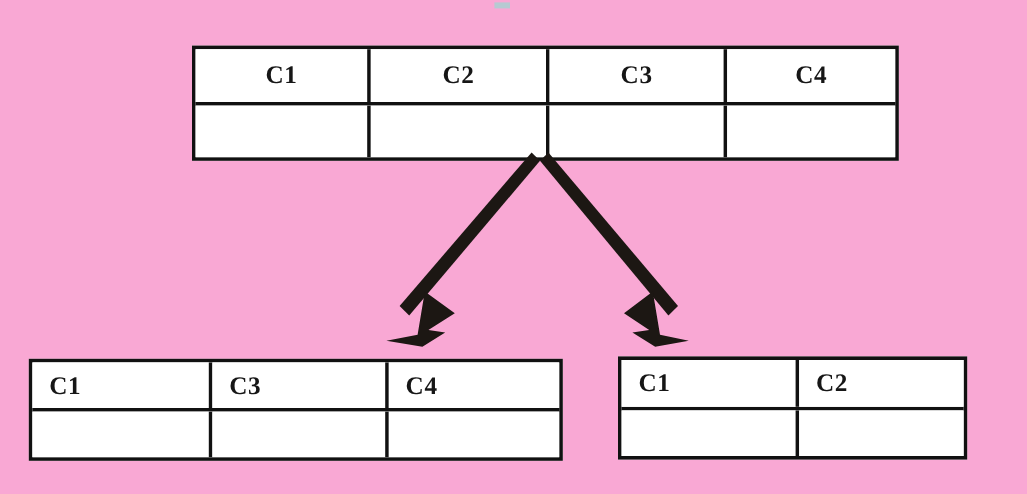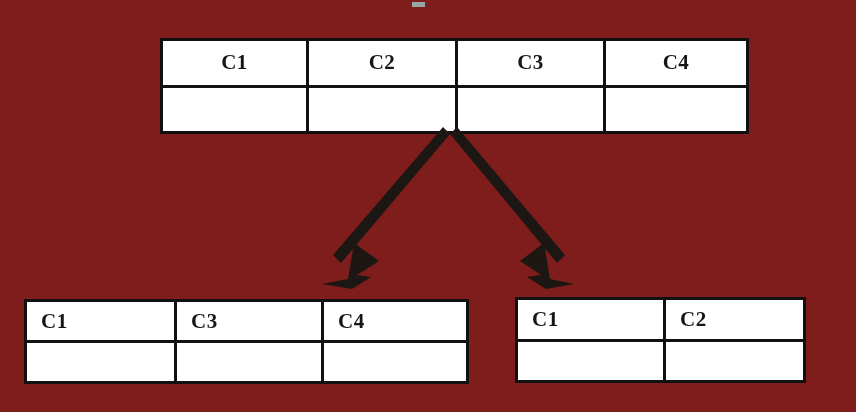--- a/index.html
+++ b/index.html
@@ -4,21 +4,21 @@
 <style>
   html, body {
     margin: 0;
     padding: 0;
     background: #ffffff;
   }
   #canvas {
     position: relative;
     width: 856px;
     height: 412px;
-    background: #7f1d1d;
+    background: #f9a8d4;
     overflow: hidden;
     font-family: "Liberation Serif", "DejaVu Serif", serif;
   }
 
   
   .tbl {
     position: absolute;
     box-sizing: border-box;
     border: 3px solid #111111;
     background: #ffffff;

